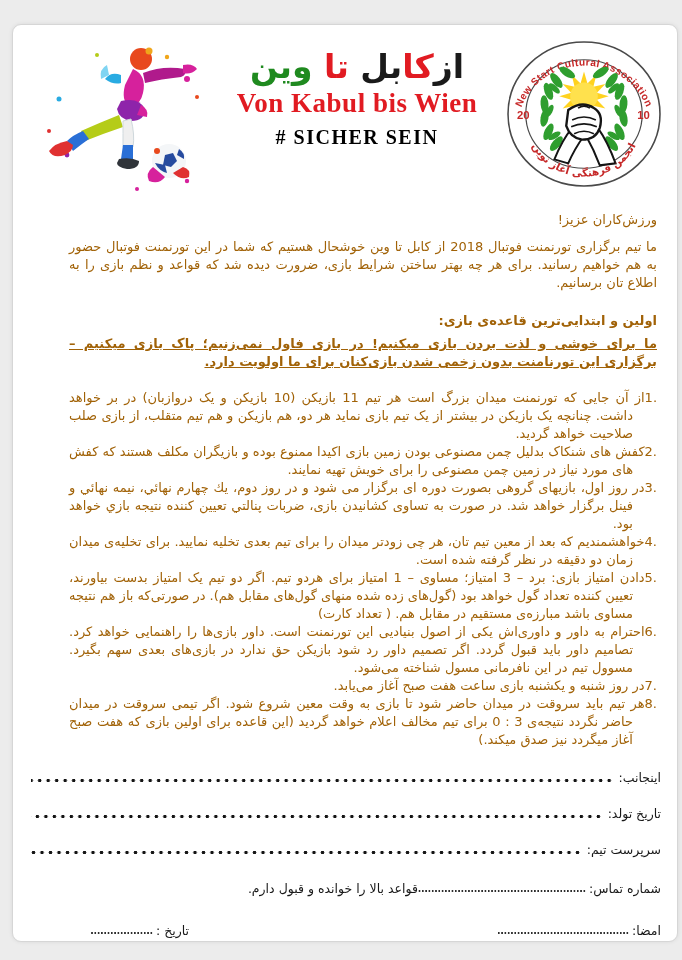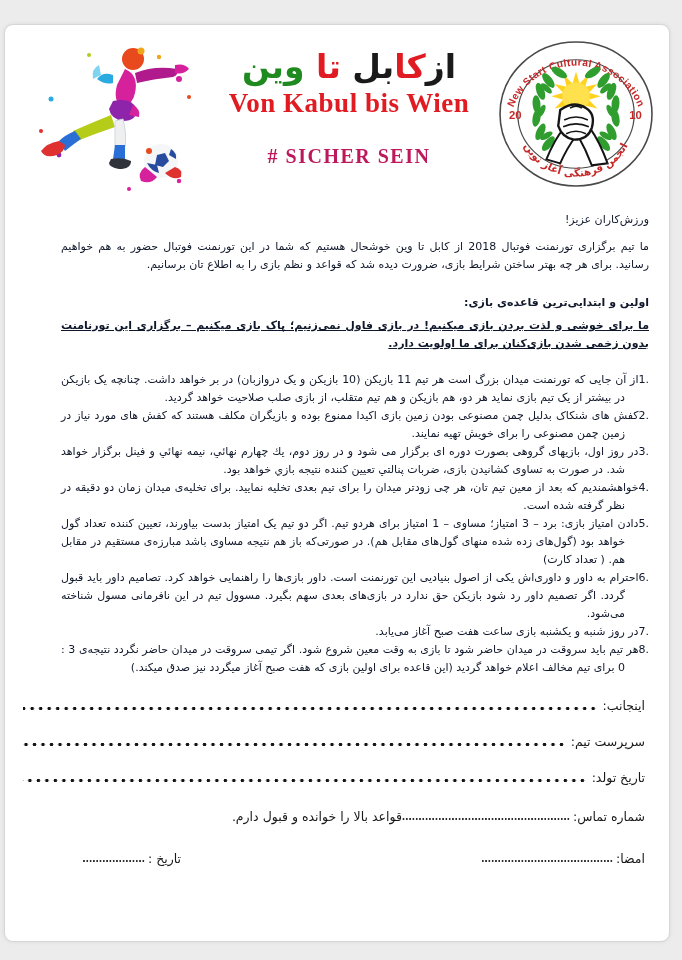--- a/index.html
+++ b/index.html
@@ -2,57 +2,57 @@
 <html lang="de"><head>
 <meta charset="utf-8">
 <style>
   html,body{margin:0;padding:0;}
   body{
     width:682px;height:960px;position:relative;overflow:hidden;
     background:#ececec;
     font-family:"DejaVu Sans",sans-serif;
   }
   .page{
-    position:absolute;left:4px;top:24px;width:664px;height:916px;
+    position:absolute;left:12px;top:24px;width:664px;height:916px;
     background:#ffffff;border:1px solid #d6d6d6;border-radius:9px;
     box-shadow:0 0 4px rgba(0,0,0,.08);
     overflow:hidden;
   }
   
   .header{display:flex;align-items:flex-start;padding:14px 14px 0 24px;height:160px;}
   .player-wrap{width:172px;height:156px;flex:0 0 auto;}
   .head-center{flex:1;text-align:center;padding-top:10px;}
   .title-fa{
     font-size:33px;font-weight:bold;direction:rtl;line-height:1.1;
     font-family:"DejaVu Sans",sans-serif;letter-spacing:.5px;
   }
   .t-black{color:#1a1a1a}.t-red{color:#e11b22}.t-green{#1f8a1f;color:#1f8a1f}
   .subtitle-de{
     color:#e11b22;font-weight:bold;font-size:27px;margin-top:3px;
     font-family:Liberation Serif, serif;letter-spacing:.5px;
   }
   .hashtag{
-    color:#be185d;font-weight:bold;font-size:20px;margin-top:26px;
+    color:#000000;font-weight:bold;font-size:20px;margin-top:7px;
     font-family:"Liberation Serif",serif;letter-spacing:1.5px;
   }
   .assoc-logo{width:158px;height:150px;flex:0 0 auto;}
   
   .content{
-    direction:rtl;text-align:justify;color:#0f172a;
-    padding:12px 20px 0 56px;font-size:11px;line-height:18px;
+    direction:rtl;text-align:justify;color:#a16207;
+    padding:12px 20px 0 56px;font-size:13px;line-height:18px;
   }
   .greeting{margin-bottom:9px;}
   .intro{margin-bottom:20px;}
   .section-title{font-weight:bold;margin:6px 0 5px;}
   .lead-rule{font-weight:bold;text-decoration:underline;margin-bottom:0;}
   .rules{margin-top:18px;}
   .rule{padding-right:24px;text-indent:-24px;}
   .rule-num{direction:ltr;unicode-bidi:isolate;}
   
-  .sig{direction:rtl;color:#181818;font-size:12.5px;padding:0 24px 0 18px;margin-top:6px;}
+  .sig{direction:rtl;color:#181818;font-size:12.5px;padding:0 16px 0 18px;margin-top:6px;}
   .sig-row{display:flex;align-items:flex-end;margin-top:21px;}
   .dots-bold{
     flex:1;height:7px;margin:0 5px 1px 0;
     background-image:radial-gradient(circle,#141414 1.7px,transparent 2px);
     background-size:8.5px 7px;background-repeat:repeat-x;background-position:right bottom;
   }
   .dots-small{
     height:6px;margin:0 3px 2px 0;
     background-image:radial-gradient(circle,#2d2d2d .85px,transparent 1.05px);
     background-size:3.3px 6px;background-repeat:repeat-x;background-position:right bottom;
@@ -251,25 +251,25 @@
       <div class="rule"><span class="rule-num">8.</span><span>هر تیم باید سروقت در میدان حاضر شود تا بازی به وقت معین شروع شود. اگر تیمی سروقت در میدان حاضر نگردد نتیجه‌ی 3 : 0 برای تیم مخالف اعلام خواهد گردید (این قاعده برای اولین بازی که هفت صبح آغاز میگردد نیز صدق میکند.)</span></div>
     </div>
   </div>
 
   <div class="sig">
     <div class="sig-row">
       <span>اینجانب:</span>
       <span class="dots-bold"></span>
     </div>
     <div class="sig-row">
+      <span>تاریخ تولد:</span>
+      <span class="dots-bold"></span>
+    </div>
+    <div class="sig-row">
       <span>سرپرست تیم:</span>
-      <span class="dots-bold"></span>
-    </div>
-    <div class="sig-row">
-      <span>تاریخ تولد:</span>
       <span class="dots-bold"></span>
     </div>
     <div class="sig-row sig-phone">
       <span>شماره تماس:</span>
       <span class="dots-small w170"></span>
       <span>قواعد بالا را خوانده و قبول دارم.</span>
     </div>
     <div class="sig-row sig-sign">
       <span class="sig-group">
         <span>امضا:</span>

